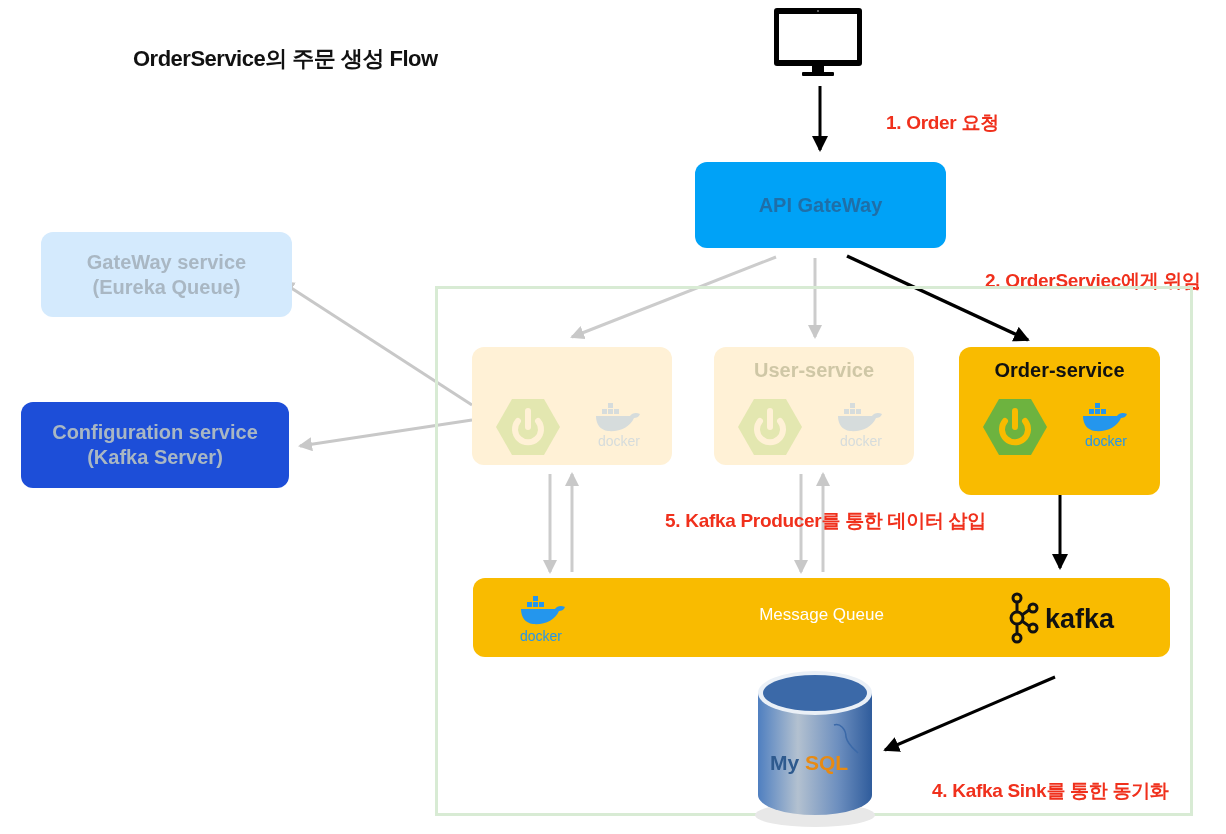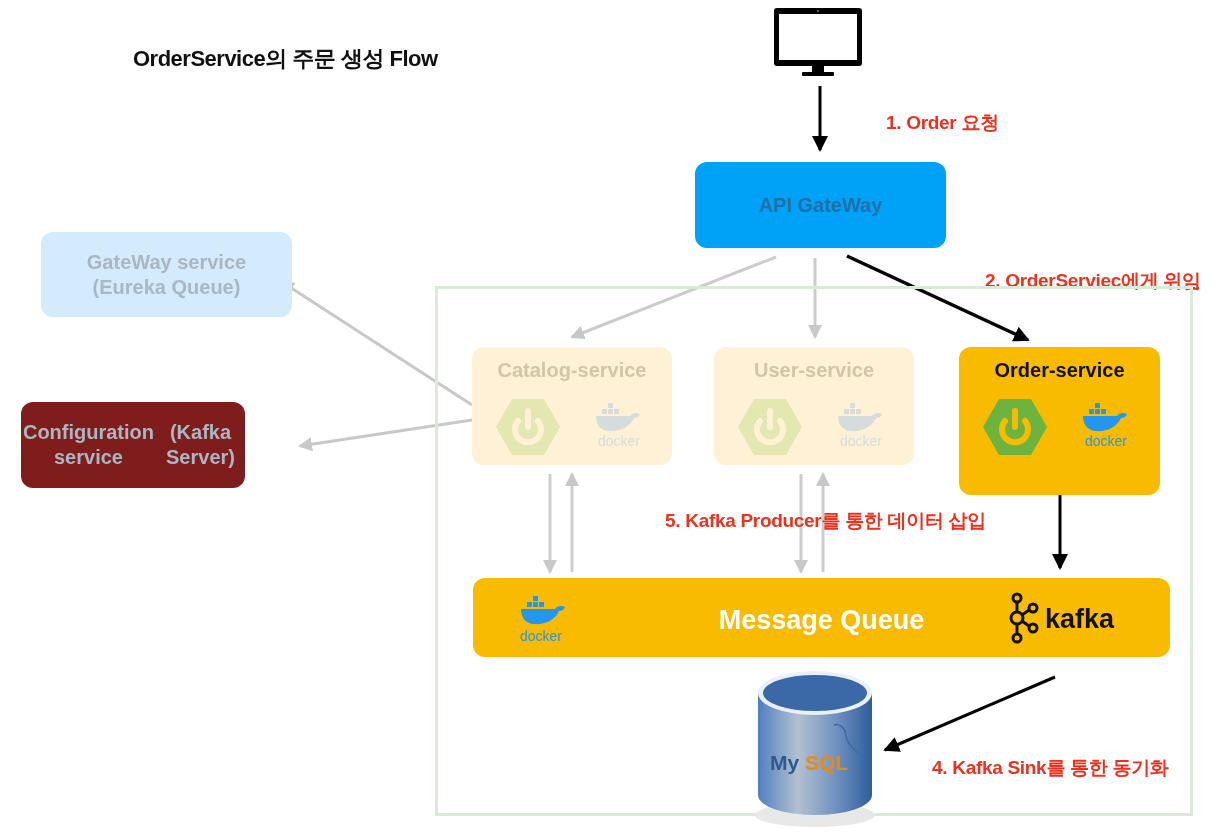--- a/index.html
+++ b/index.html
@@ -4,33 +4,33 @@
 <style>
   html, body { margin:0; padding:0; background:#ffffff; }
   body { width:1226px; height:834px; position:relative; overflow:hidden;
          font-family:"Liberation Sans", "DejaVu Sans", sans-serif; }
   .abs { position:absolute; }
   .title { left:133px; top:44px; font-size:22px; font-weight:bold; color:#111; letter-spacing:-0.5px; white-space:nowrap; }
   .step { font-weight:bold; font-size:19px; color:#f0301c; white-space:nowrap; letter-spacing:-0.3px; }
   .box { border-radius:12px; display:flex; align-items:center; justify-content:center; text-align:center; font-weight:bold; }
   .gateway { left:695px; top:162px; width:251px; height:86px; background:#00a2f7; color:#1f6fa8; font-size:20px; }
   .eureka { left:41px; top:232px; width:251px; height:85px; background:#d4eafd; color:#a9b7c3; font-size:20px; line-height:25px; flex-direction:column; }
-  .config { left:21px; top:402px; width:224px; height:86px; background:#7f1d1d; color:#a9b7c3; font-size:20px; line-height:25px; }
+  .config { left:21px; top:402px; width:268px; height:86px; background:#1d4ed8; color:#a9b7c3; font-size:20px; line-height:25px; flex-direction:column; }
   .container { left:435px; top:286px; width:758px; height:530px; border:3px solid #d8ebd4; box-sizing:border-box; }
   .svc { border-radius:12px; box-sizing:border-box; }
   .svc .name { position:absolute; left:0; right:0; top:12px; text-align:center; font-weight:bold; font-size:20px; }
   .catalog { left:472px; top:347px; width:200px; height:118px; background:#fff1d6; }
   .user { left:714px; top:347px; width:200px; height:118px; background:#fff1d6;padding-left:20px; }
   .order { left:959px; top:347px; width:201px; height:148px; background:#f9bb00; }
   .faded .name { color:#cfc7a6; }
   .order .name { color:#111; }
   .spring { position:absolute; left:24px; top:52px; width:64px; height:56px; }
   .docker { position:absolute; left:118px; top:52px; width:58px; height:50px; }
   .mq { left:473px; top:578px; width:697px; height:79px; background:#f9bb00; border-radius:12px; }
-  .mq .label { position:absolute; left:0; right:0; top:27px; text-align:center; color:#ffffff; font-size:27px; font-weight:bold; }
+  .mq .label { position:absolute; left:0; right:0; top:27px; text-align:center; color:#ffffff; font-size:17px; font-weight:normal; }
   .mq .dock { position:absolute; left:40px; top:14px; width:60px; height:52px; }
   .mq .kafka { position:absolute; left:532px; top:14px; width:140px; height:52px; }
   svg { overflow:visible; }
 </style>
 </head>
 <body>
 
 <div class="abs title">OrderService의 주문 생성 Flow</div>
 
 <svg class="abs" style="left:0;top:0;" width="1226" height="834">
@@ -73,40 +73,39 @@
   <rect x="2" y="2" width="88" height="58" rx="3" fill="#000"></rect>
   <rect x="7" y="8" width="78" height="46" fill="#fff"></rect>
   <circle cx="46" cy="5" r="1" fill="#777"></circle>
   <rect x="40" y="60" width="12" height="6" fill="#000"></rect>
   <rect x="30" y="66" width="32" height="4" rx="1" fill="#000"></rect>
 </svg>
 
 <div class="abs step" style="left:839px;top:110px;margin-left:47px;">1. Order 요청</div>
 <div class="abs step" style="left:941px;top:268px;text-decoration:underline dotted #f0301c;margin-left:44px;">2. OrderServiec에게 위임</div>
 <div class="abs step" style="left:665px;top:508px;">5. Kafka Producer를 통한 데이터 삽입</div>
-<div class="abs step" style="left:932px;top:755px;">4. Kafka Sink를 통한 동기화</div>
+<div class="abs step" style="left:932px;top:778px;">4. Kafka Sink를 통한 동기화</div>
 
 <div class="abs box gateway">
   <span>API GateWay</span>
 </div>
 
 <div class="abs box eureka">
   <span>GateWay service</span>
   <span>(Eureka Queue)</span>
 </div>
 
 <div class="abs box config">
   <span>Configuration service</span>
   <span>(Kafka Server)</span>
 </div>
 
 <div class="abs container"></div>
 
 <div class="abs svc catalog faded">
-  <div class="name">Catalog-service</div>
   <svg class="spring" viewBox="0 0 64 56">
     <polygon points="16,0 48,0 64,28 48,56 16,56 0,28" fill="#e3e7b0"></polygon>
     <path d="M22,22 A13,13 0 1,0 42,22" fill="none" stroke="#fff1d6" stroke-width="6" stroke-linecap="round"></path>
     <line x1="32" y1="12" x2="32" y2="28" stroke="#fff1d6" stroke-width="6" stroke-linecap="round"></line>
   </svg>
   <svg class="docker" viewBox="0 0 58 50">
     <g fill="#d6dcdc">
       <rect x="18" y="4" width="5" height="5"></rect>
         <rect x="12" y="10" width="5" height="5"></rect>
         <rect x="18" y="10" width="5" height="5"></rect>

